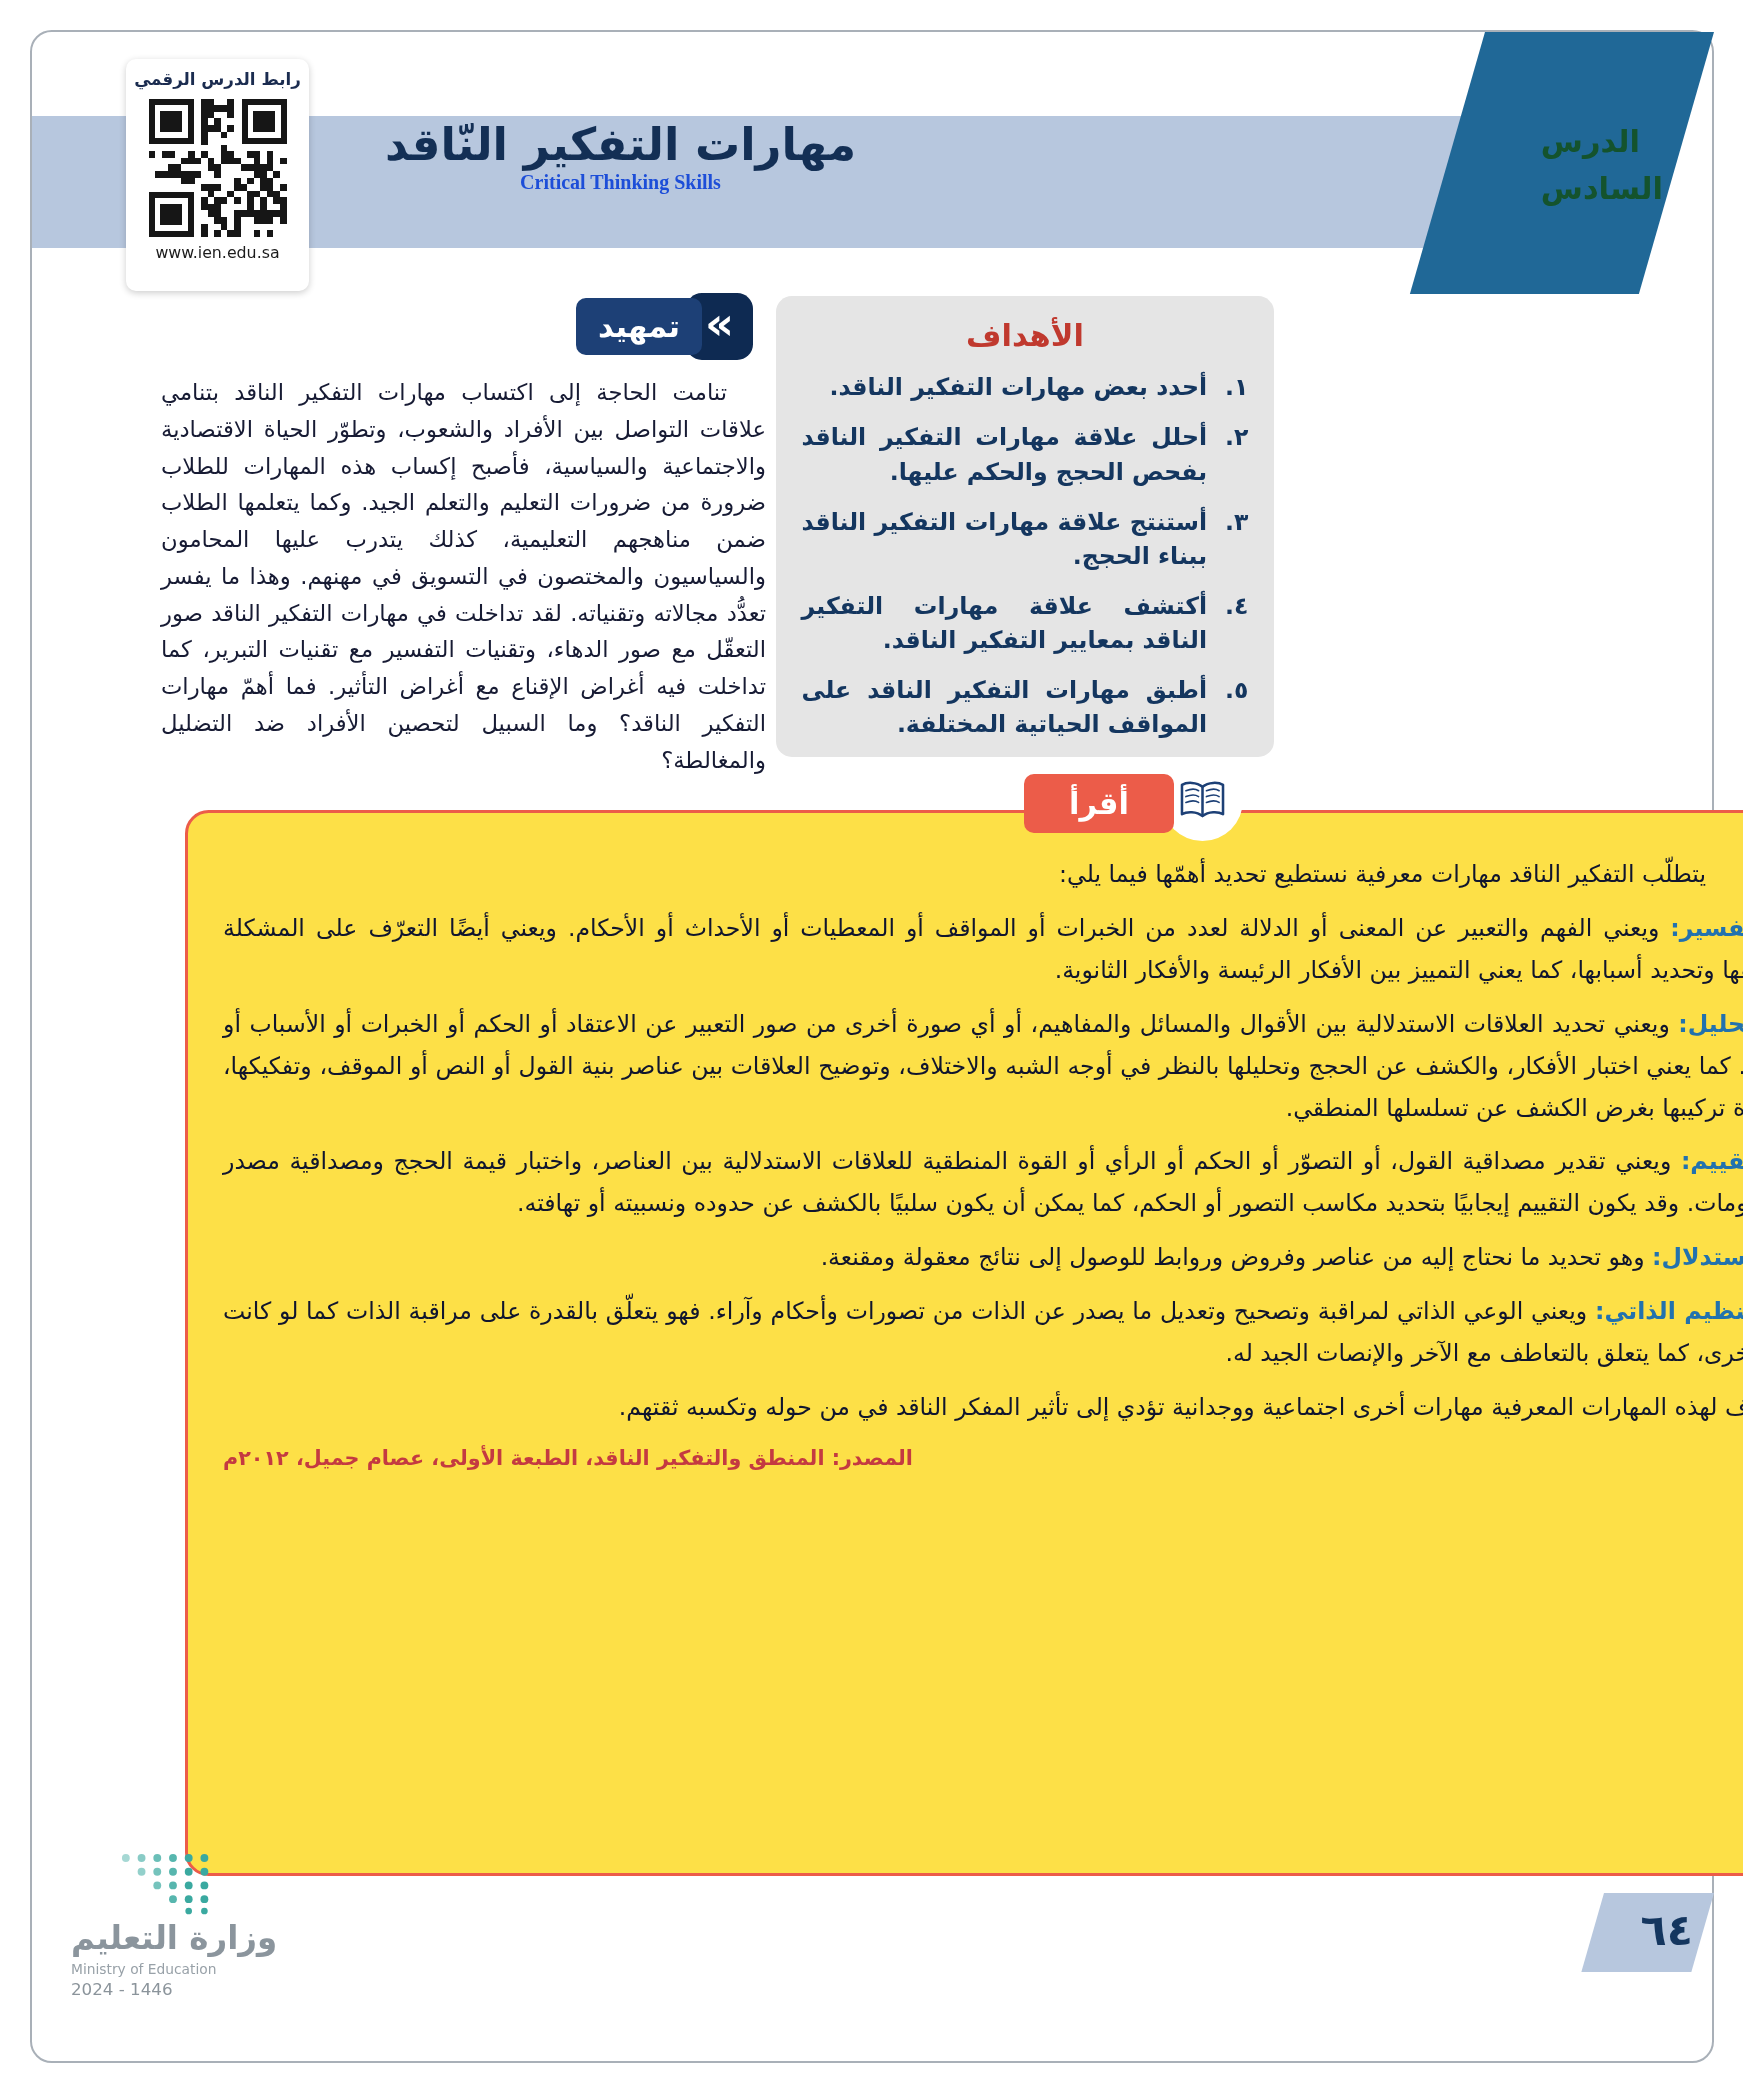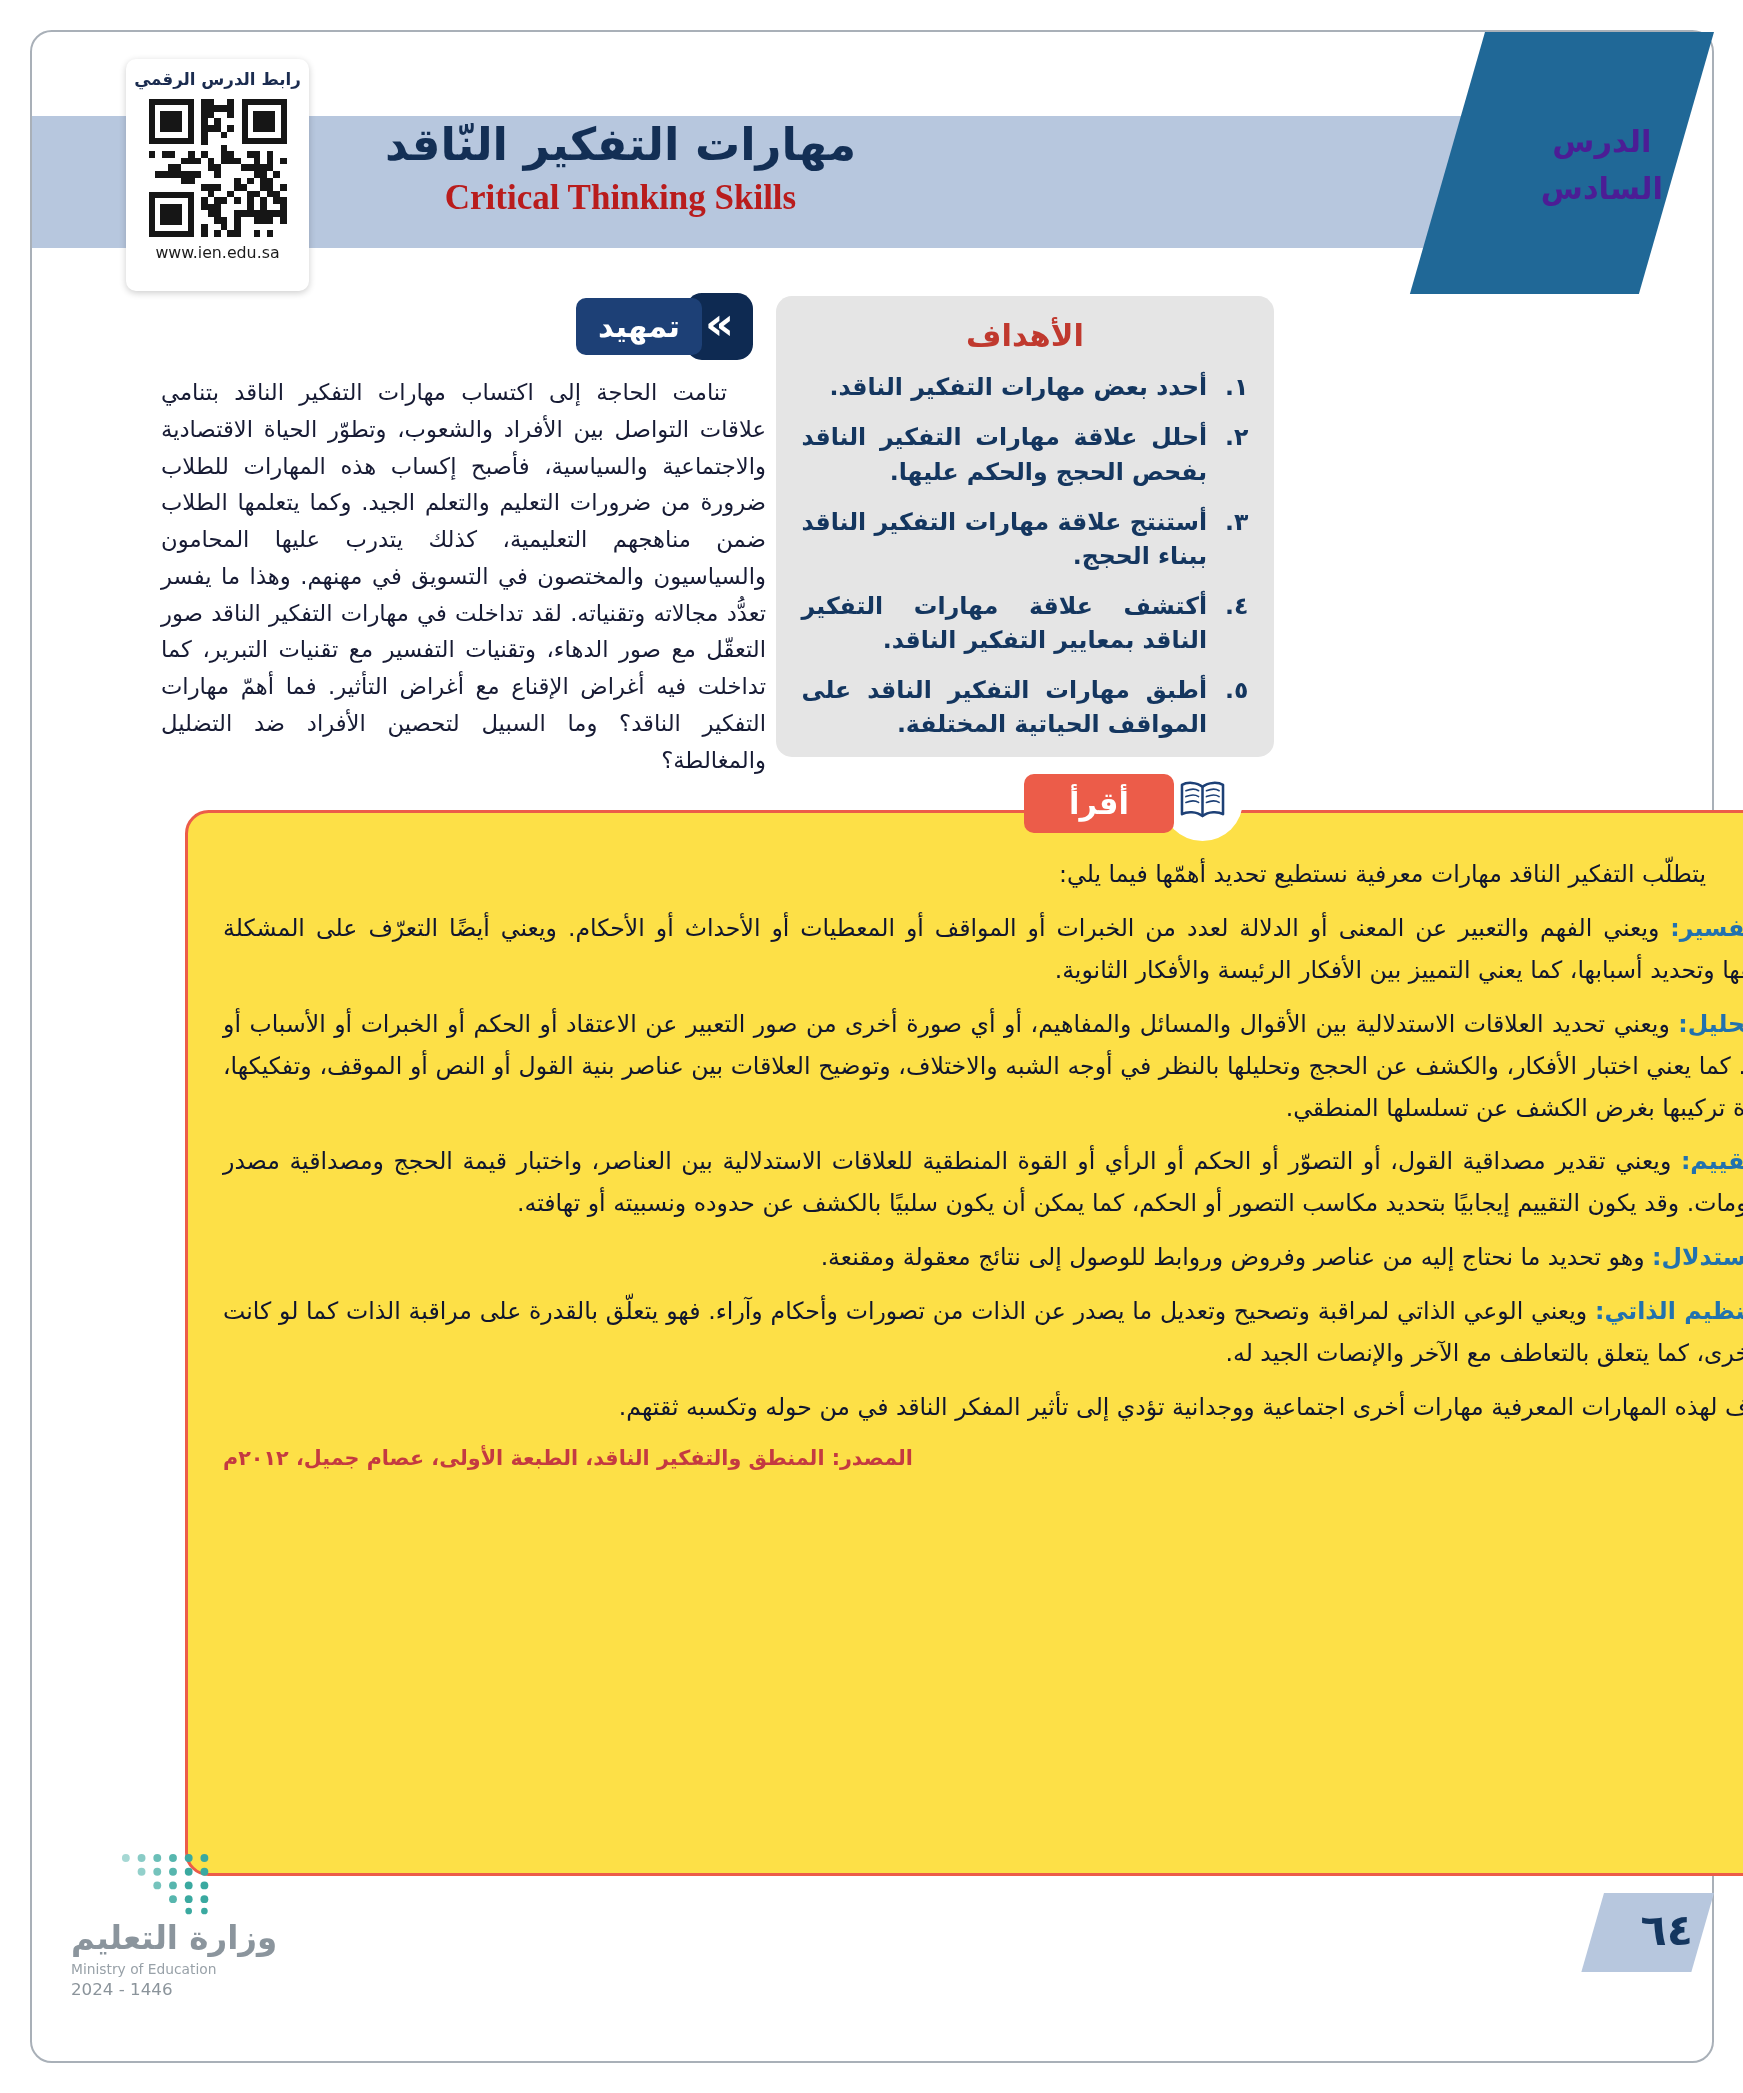--- a/index.html
+++ b/index.html
@@ -18,29 +18,29 @@
   }
   
   .band {
     position: absolute; left: 31.5px; top: 116px; width: 1517px; height: 132px;
     background: #b7c7de; z-index: 1;
   }
   .title-wrap {
     position: absolute; left: 325px; top: 118px; width: 591px; text-align: center; z-index: 2;
   }
   .title-ar { font-size: 45px; font-weight: bold; color: #132f55; letter-spacing: 0.5px; }
-  .title-en { font-family: "Liberation Serif", serif; font-size: 35px; font-weight: bold; color: #b91c1c; margin-top: 7px; }
+  .title-en { font-family: "Liberation Serif", serif; font-size: 20px; font-weight: bold; color: #1d4ed8; margin-top: 0; }
   .lesson-shape {
     position: absolute; top: 31.5px; right: 29.6px; width: 229px; height: 262px;
     background: #206897; transform: skewX(-16deg); transform-origin: 100% 0;
     z-index: 2;
   }
   .lesson-text {
     position: absolute; top: 118px; right: 81px; z-index: 3;
-    direction: rtl; text-align: center; color: #4c1d95;
+    direction: rtl; text-align: left; color: #14532d;
     font-size: 30.5px; font-weight: bold; line-height: 1.55;
   }
   
   .qr-card {
     position: absolute; left: 126px; top: 59px; width: 183px; height: 232px;
     background: #ffffff; border-radius: 9.9px; z-index: 3;
     box-shadow: 0 2px 7.9px rgba(0,0,0,0.20);
     text-align: center; padding-top: 9.9px;
   }
   .qr-label { font-size: 16.7px; font-weight: bold; color: #1b2c50; direction: rtl; }

